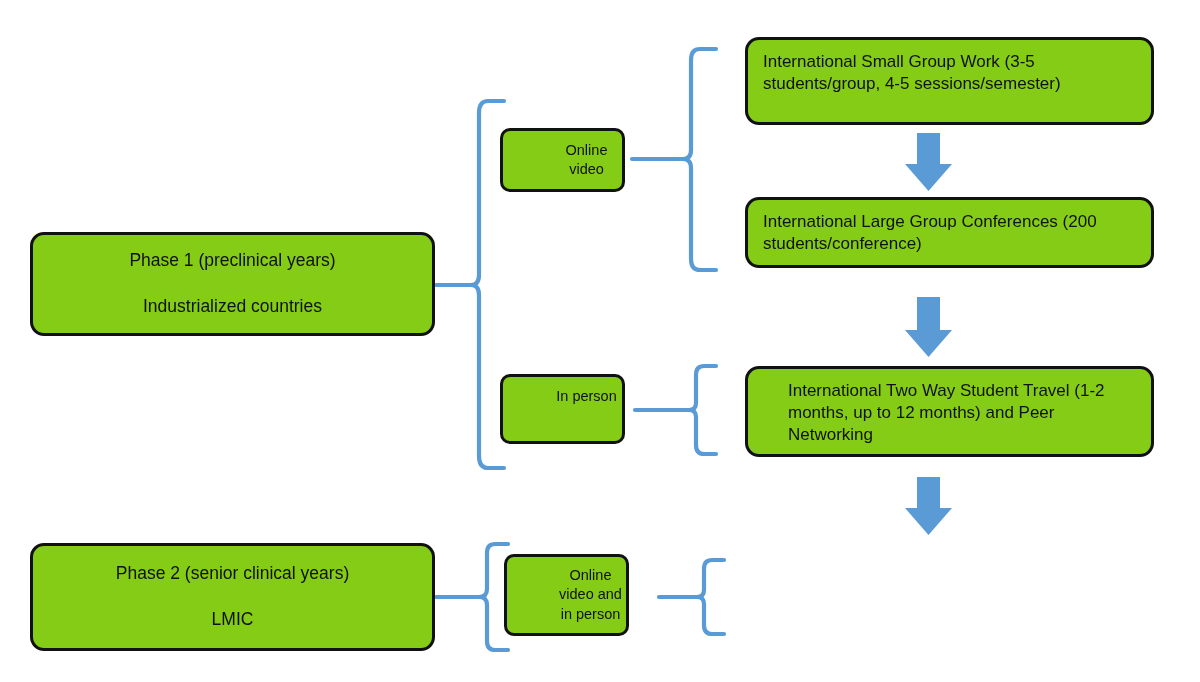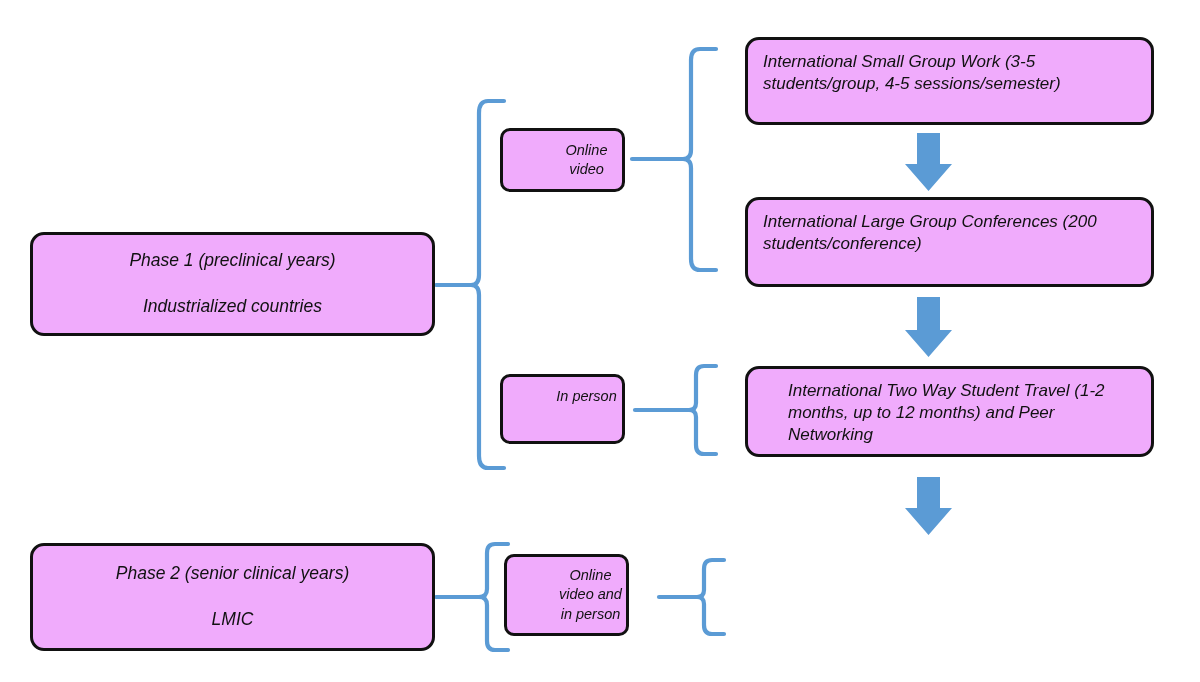--- a/index.html
+++ b/index.html
@@ -16,28 +16,27 @@
     width: 1200px;
     height: 682px;
     background: #ffffff;
     overflow: hidden;
   }
 
   
   .node {
     position: absolute;
     box-sizing: border-box;
-    background: #f0abfc;
+    background: #84cc16;
     border: 3px solid #111111;
     border-radius: 14px;
     display: flex;
     flex-direction: column;
     justify-content: flex-start;
     color: #111111;
-    font-style: italic;
   }
   .node.small {
     border-width: 3px;
     border-radius: 10px;
     justify-content: center;
     align-items: center;
     text-align: center;
   }
   .node .txt {
     white-space: pre-line;
@@ -155,21 +154,21 @@
   <div class="node small mini" style="left:504px; top:554px; width:125px; height:82px;">
     <div class="txt">Online
 video  and
 in person</div>
   </div>
 
   <div class="node outcome" style="left:745px; top:37px; width:409px; height:88px;">
     <div class="txt">International Small Group Work (3-5 students/group, 4-5 sessions/semester)</div>
   </div>
 
-  <div class="node outcome" style="left:745px; top:197px; width:409px; height:90px;">
+  <div class="node outcome" style="left:745px; top:197px; width:409px; height:71px;">
     <div class="txt">International Large Group Conferences  (200 students/conference)</div>
   </div>
 
   <div class="node outcome" style="left:745px; top:366px; width:409px; height:91px;padding-left:40px;">
     <div class="txt">International Two Way Student Travel (1-2 months, up to 12 months) and Peer Networking</div>
   </div>
 
 
 </div>
 

